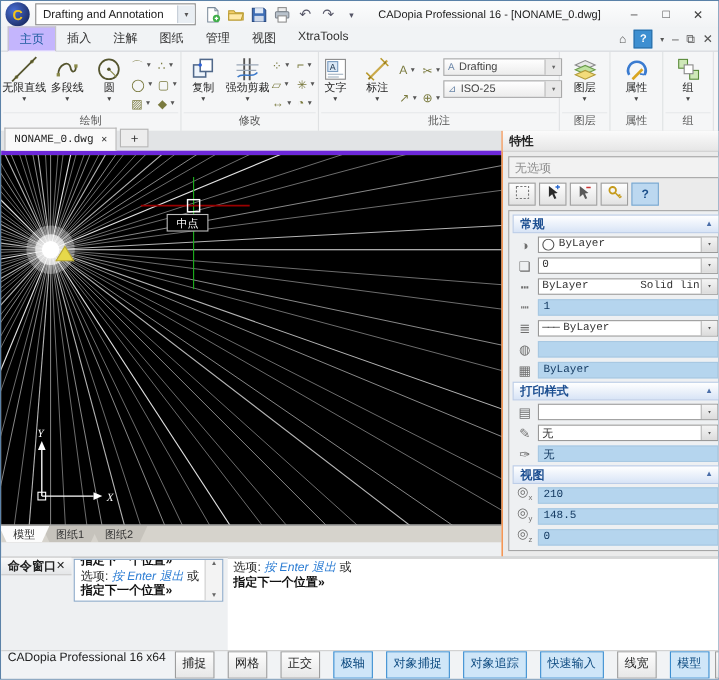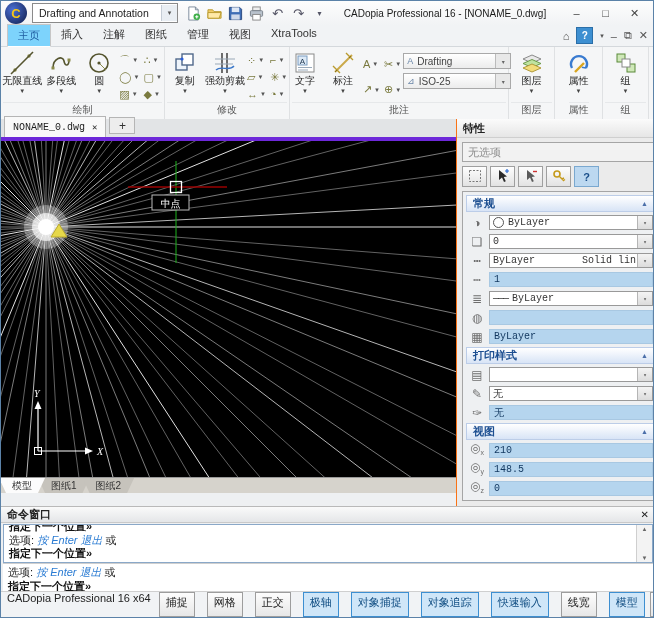--- a/index.html
+++ b/index.html
@@ -11,21 +11,21 @@
 .ws-combo .cchev{margin-left:auto;width:15px;height:16px;display:flex;align-items:center;justify-content:center;font-size:7px;color:#555;background:#e9eef3;border-left:1px solid #c5cdd6}
 .qat{display:flex;align-items:center;gap:4px;margin-left:7px}
 .qbtn{width:17px;height:17px;display:flex;align-items:center;justify-content:center;font-size:13px;color:#556}
 .qbtn svg{width:15px;height:15px}
 .wtitle{flex:1;text-align:center;font-size:10px;color:#1a1a1a;white-space:nowrap;overflow:hidden}
 .wbtns{display:flex;flex:0 0 auto}
 .wbtn{width:29px;height:19px;display:flex;align-items:center;justify-content:center;color:#444;font-size:11px}
 
 .rtabs{display:flex;align-items:flex-end;height:21px;background:#f1f3f5;padding-left:6px;border-bottom:1px solid #d4d8dc;position:relative}
 .rtab{padding:3px 10px 3px;font-size:11px;color:#333}
-.rtab.active{background:#7dd3fc;border:1px solid #c6c6c6;border-bottom:1px solid #fff;color:#1f5da0;margin-bottom:-1px}
+.rtab.active{background:#c4b5fd;border:1px solid #c6c6c6;border-bottom:1px solid #fff;color:#1f5da0;margin-bottom:-1px}
 .rtabs-right{position:absolute;right:5px;top:2px;display:flex;gap:7px;align-items:center;font-size:11px;color:#555}
 .rtabs-right .helpbtn{width:15px;height:15px;background:#3d8fd1;color:#fff;border:1px solid #2a6ea8;display:flex;align-items:center;justify-content:center;font-size:10px;font-weight:bold}
 
 .ribbon{display:flex;height:72px;background:#f5f6f7;border-bottom:1px solid #c8c8c8}
 .rpanel{display:flex;flex-direction:column;border-right:1px solid #dfe1e3;padding:1px 2px 0;box-sizing:border-box}
 .rpanel-body{flex:1;display:flex;gap:2px;align-items:stretch;justify-content:center}
 .rpanel-name{text-align:center;font-size:10px;color:#555;padding:0 0 2px;border-top:1px solid #e6e8ea}
 .bigtool{min-width:30px;padding:0 3px;display:flex;flex-direction:column;align-items:center;justify-content:flex-start;padding-top:2px}
 .bigtool .bicon{height:25px;display:flex;align-items:center}
 .bigtool .bicon svg{width:24px;height:24px}
@@ -73,21 +73,21 @@
 .prow .picon sub{font-size:7px}
 .pctl{flex:1;display:flex;height:15px;margin-right:3px;font-family:"Liberation Mono","DejaVu Sans Mono",monospace;font-size:10px;box-sizing:border-box}
 .pctl.dropdown{border:1px solid #999;background:#fff;align-items:center}
 .pctl.dropdown .val{padding-left:3px;flex:1;display:flex;gap:4px;align-items:center;color:#333;overflow:hidden;white-space:nowrap}
 .pctl.dropdown .val .v2{margin-left:auto;padding-right:1px}
 .pctl.dropdown .dchev{width:14px;height:13px;background:linear-gradient(#f4f4f4,#dcdcdc);border-left:1px solid #b5b5b5;display:flex;align-items:center;justify-content:center;font-size:6px;color:#555;flex:0 0 auto}
 .pctl.edit{background:#b5d5ee;align-items:center;padding-left:4px;color:#10365e;border:1px solid #a8c8e2}
 .swatch{width:9px;height:9px;border:1px solid #555;border-radius:50%;background:#fff;flex:0 0 auto}
 .lwline{letter-spacing:-1px;color:#333}
 
-.cmdwin{position:absolute;top:505px;left:0;width:654px;height:85px;background:#eef0f2;border-top:1px solid #b9b9b9;display:flex;flex-direction:column;box-sizing:border-box}
+.cmdwin{position:absolute;top:505px;left:0;width:654px;height:85px;background:#eef0f2;border-top:1px solid #b9b9b9;display:flex;flex-direction:row;box-sizing:border-box}
 .cmd-title{height:15px;flex:0 0 auto;display:flex;align-items:center;padding:0 6px;font-weight:bold;font-size:11px;background:linear-gradient(#fafafa,#e4e6e8);border-bottom:1px solid #c9c9c9}
 .cmd-title .cclose{margin-left:auto;font-weight:normal;font-size:10px}
 .cmd-hist{height:37px;flex:0 0 auto;margin:1px 2px 0;background:#fff;border:1px solid #8aa8c8;display:flex;overflow:hidden}
 .cmd-hist-lines{flex:1;padding:0 5px;overflow:hidden;margin-top:-5px}
 .cmd-line{font-size:11px;line-height:13.5px;white-space:nowrap}
 .cmd-line .plain{color:#222}
 .cmd-line .link{color:#2b7cd3;font-style:italic}
 .cmd-line .bold{font-weight:bold;color:#111}
 .cmd-scroll{width:15px;background:#f3f3f3;border-left:1px solid #cfcfcf;display:flex;flex-direction:column;align-items:center;justify-content:space-between;font-size:6px;color:#666;padding:1px 0}
 .cmd-prompt{flex:1;background:#fff;border-top:1px solid #cfcfcf;margin:0 2px;padding:2px 5px}

